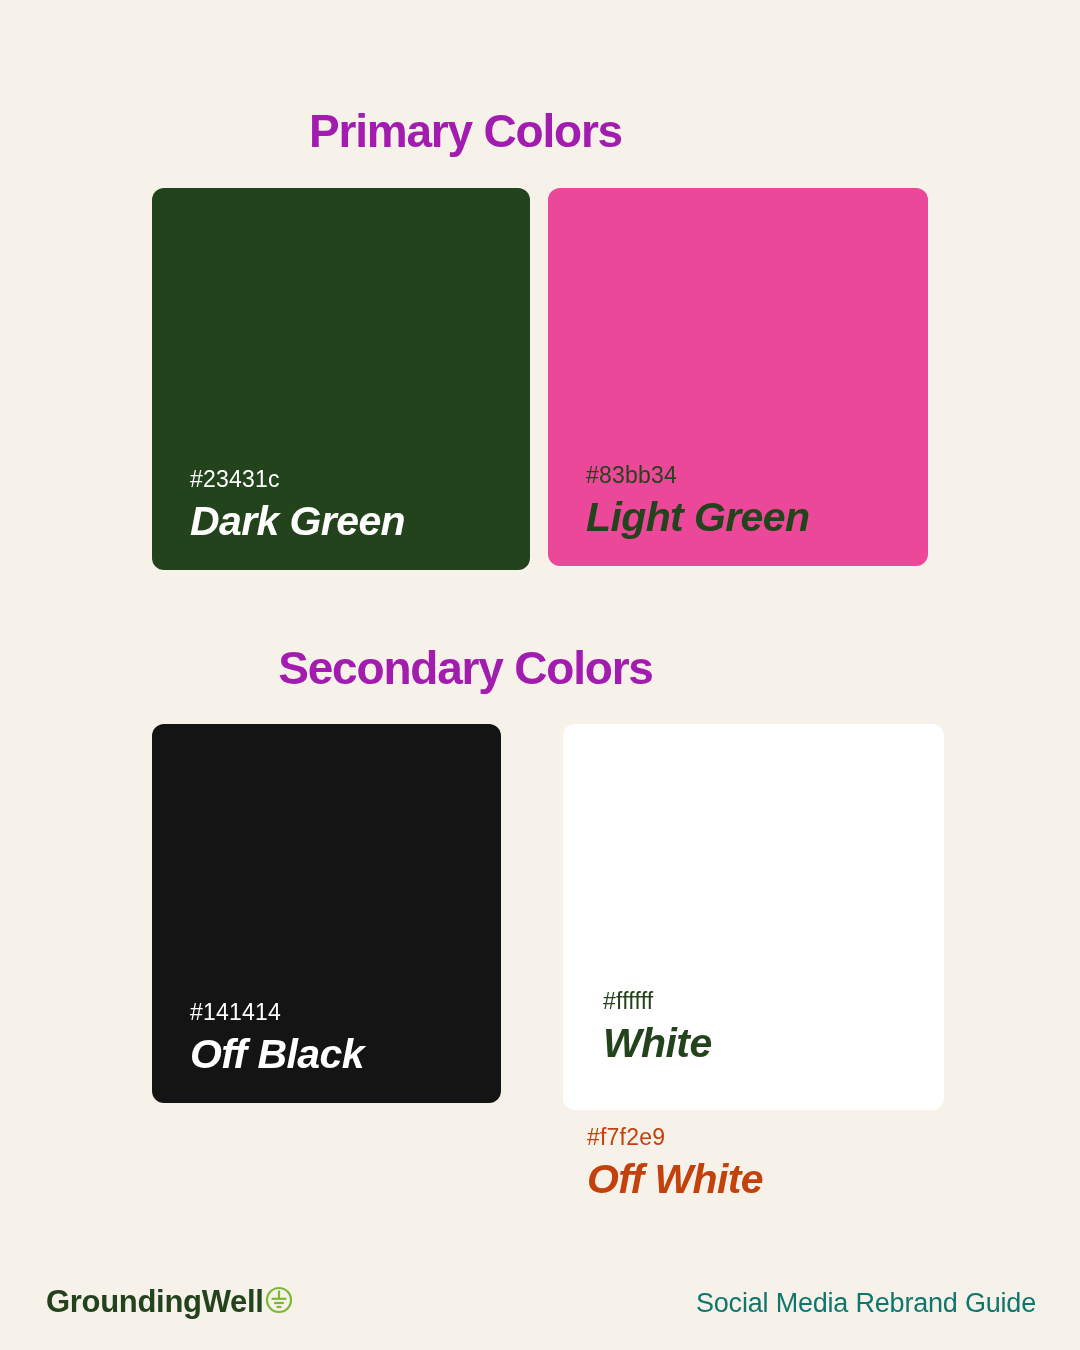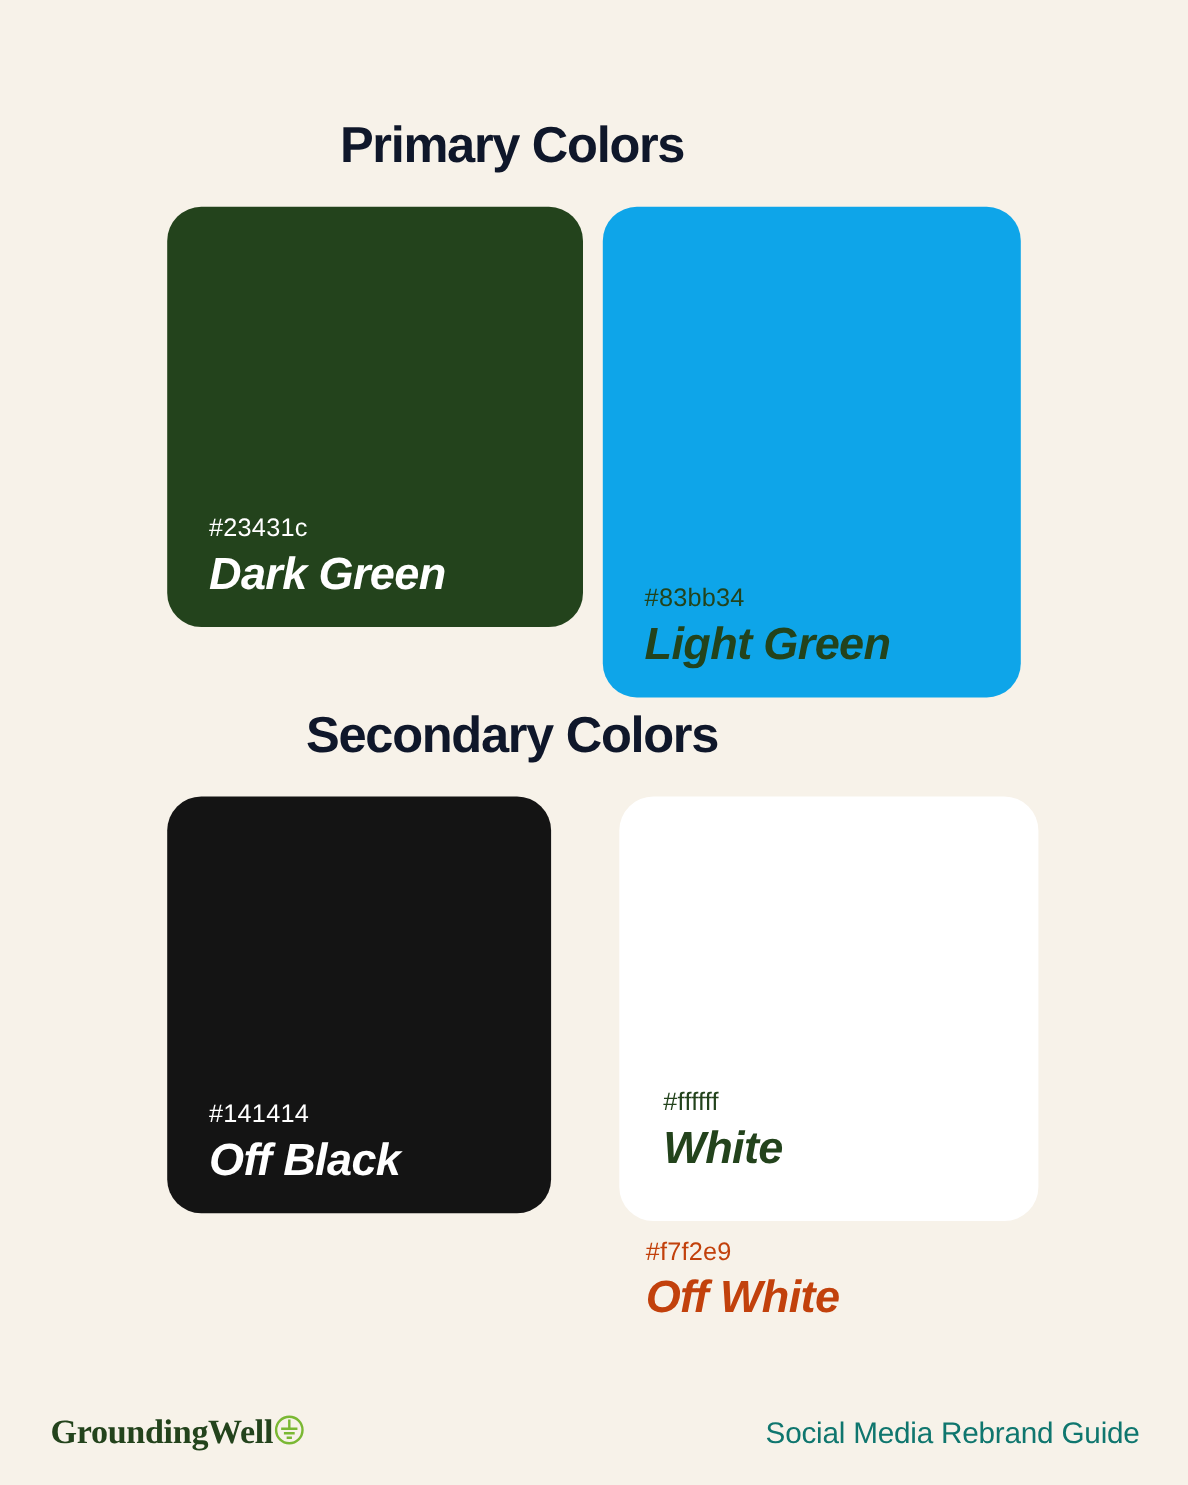--- a/index.html
+++ b/index.html
@@ -19,33 +19,33 @@
     position: absolute;
     inset: 0;
   }
 
   
   .section-heading {
     position: absolute;
     left: 0;
     width: 931px;
     text-align: center;
-    color: #0f172a;
+    color: #a21caf;
     font-weight: bold;
     font-size: 46px;
     letter-spacing: -1.2px;
     font-family: "Liberation Sans", sans-serif;
   }
   #heading-primary { top: 104px; }
   #heading-secondary { top: 641px; }
 
   
   .swatch {
     position: absolute;
-    border-radius: 31px;
+    border-radius: 12px;
     overflow: hidden;
   }
   .swatch-label {
     position: absolute;
     left: 38px;
     bottom: 28px;
     line-height: 1;
   }
   .swatch-hex {
     font-size: 23px;
@@ -64,22 +64,22 @@
 
   #swatch-dark-green {
     left: 152px;  top: 188px;
     width: 378px; height: 382px;
     background: #23431c;
   }
   #swatch-dark-green .swatch-label { color: #ffffff; }
 
   #swatch-light-green {
     left: 548px;  top: 188px;
-    width: 380px; height: 446px;
-    background: #0ea5e9;
+    width: 380px; height: 378px;
+    background: #ec4899;
   }
   #swatch-light-green .swatch-label { color: #23431c; }
 
   #swatch-off-black {
     left: 152px;  top: 724px;
     width: 349px; height: 379px;
     background: #141414;
   }
   #swatch-off-black .swatch-label { color: #ffffff; }
 
@@ -110,21 +110,21 @@
   }
   .logo {
     position: absolute;
     left: 46px;
     top: 6px;
     display: flex;
     align-items: center;
     gap: 0px;
   }
   .logo-word {
-    font-family: Liberation Serif, serif;
+    font-family: Liberation Sans, sans-serif;
     font-weight: bold;
     font-size: 31px;
     color: #23431c;
     letter-spacing: -0.3px;
     line-height: 1;
   }
   .logo-mark {
     display: block;
     margin-left: 1px;
     margin-top: 2px;

